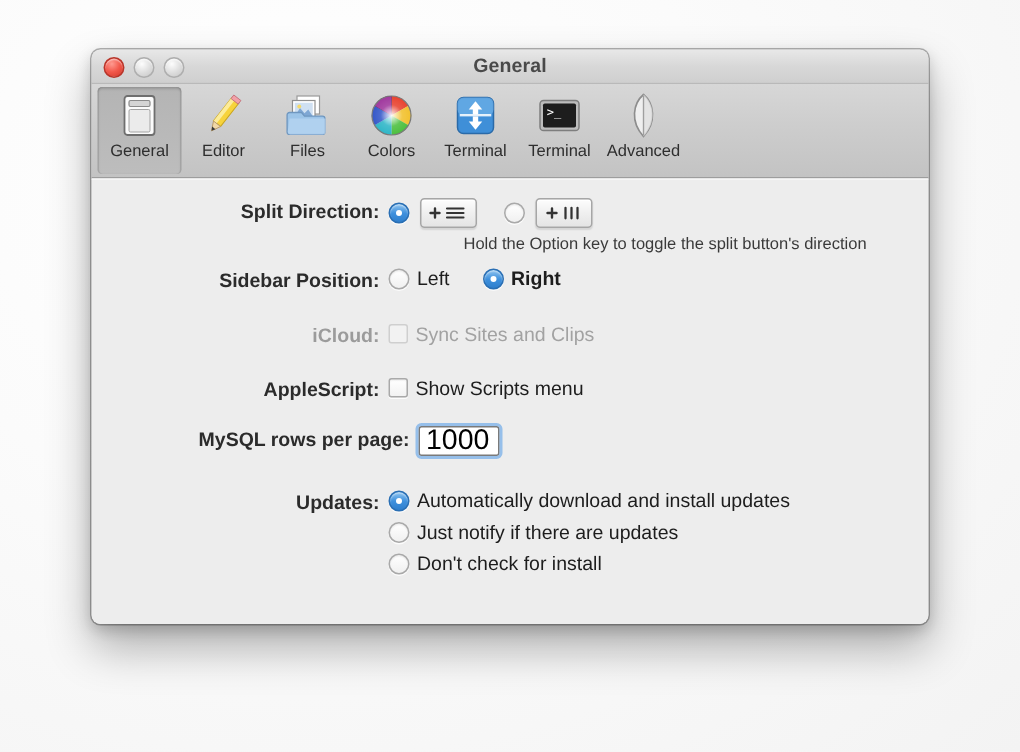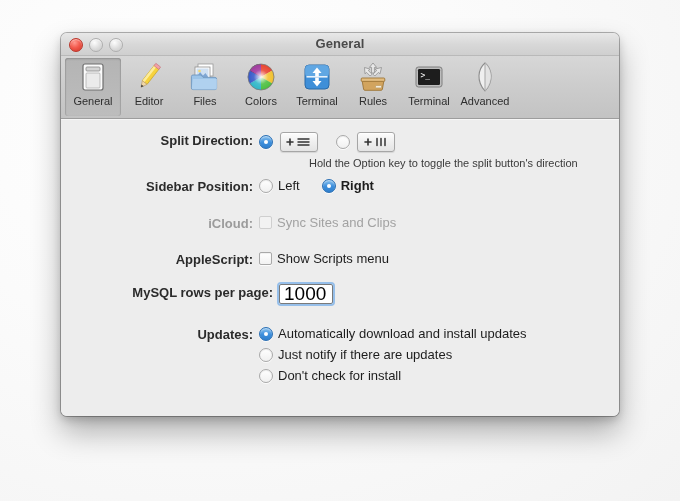--- a/index.html
+++ b/index.html
@@ -346,33 +346,20 @@
             <rect x="5.5" y="15" width="21" height="1.6" fill="#ffffff" opacity="0.85"></rect>
             <polygon points="16,6.5 20.5,12 11.5,12" fill="#ffffff"></polygon>
             <rect x="14.2" y="11" width="3.6" height="4.2" fill="#ffffff"></rect>
             <polygon points="16,25.5 11.5,20 20.5,20" fill="#ffffff"></polygon>
             <rect x="14.2" y="16.6" width="3.6" height="4.2" fill="#ffffff"></rect>
           </svg>
         </span>
         <span class="tb-label">Terminal</span>
       </div>
 
-      <div class="tb-item">
-        <span class="tb-icon">
-          <svg viewBox="0 0 32 32" width="32" height="32">
-            <path d="M16 2 L19.6 6.4 H17.4 V12 H14.6 V6.4 H12.4 Z" fill="#e9e9e9" stroke="#8e8e8e" stroke-width="0.8"></path>
-            <path d="M7.5 6.5 L12.8 8 L11.4 9.7 L15 13.2 L13.2 15 L9.6 11.4 L8 12.8 Z" fill="#e9e9e9" stroke="#8e8e8e" stroke-width="0.8"></path>
-            <path d="M24.5 6.5 L23 12.8 L21.4 11.4 L17.8 15 L16 13.2 L19.6 9.7 L18.2 8 Z" fill="#e9e9e9" stroke="#8e8e8e" stroke-width="0.8"></path>
-            <path d="M5 19 h22 l-1.6 9.2 a1.4 1.4 0 0 1 -1.4 1.1 h-16 a1.4 1.4 0 0 1 -1.4 -1.1 z" fill="#d2a45e" stroke="#9c7436" stroke-width="0.9"></path>
-            <rect x="4.2" y="17" width="23.6" height="3.4" rx="1" fill="#e3bd80" stroke="#9c7436" stroke-width="0.9"></rect>
-            <rect x="18.5" y="24.5" width="6" height="2.4" rx="0.6" fill="#f3ecdc" stroke="#b79357" stroke-width="0.6"></rect>
-          </svg>
-        </span>
-        <span class="tb-label">Rules</span>
-      </div>
 
       <div class="tb-item">
         <span class="tb-icon">
           <svg viewBox="0 0 32 32" width="32" height="32">
             <rect x="3" y="6" width="26" height="20" rx="2.4" fill="#bdbdbd" stroke="#7e7e7e" stroke-width="1"></rect>
             <rect x="5" y="8" width="22" height="16" rx="1.2" fill="#1d1d1d"></rect>
             <text x="7.5" y="16.5" font-family="DejaVu Sans Mono, monospace" font-size="8" fill="#ffffff">&gt;_</text>
           </svg>
         </span>
         <span class="tb-label">Terminal</span>

